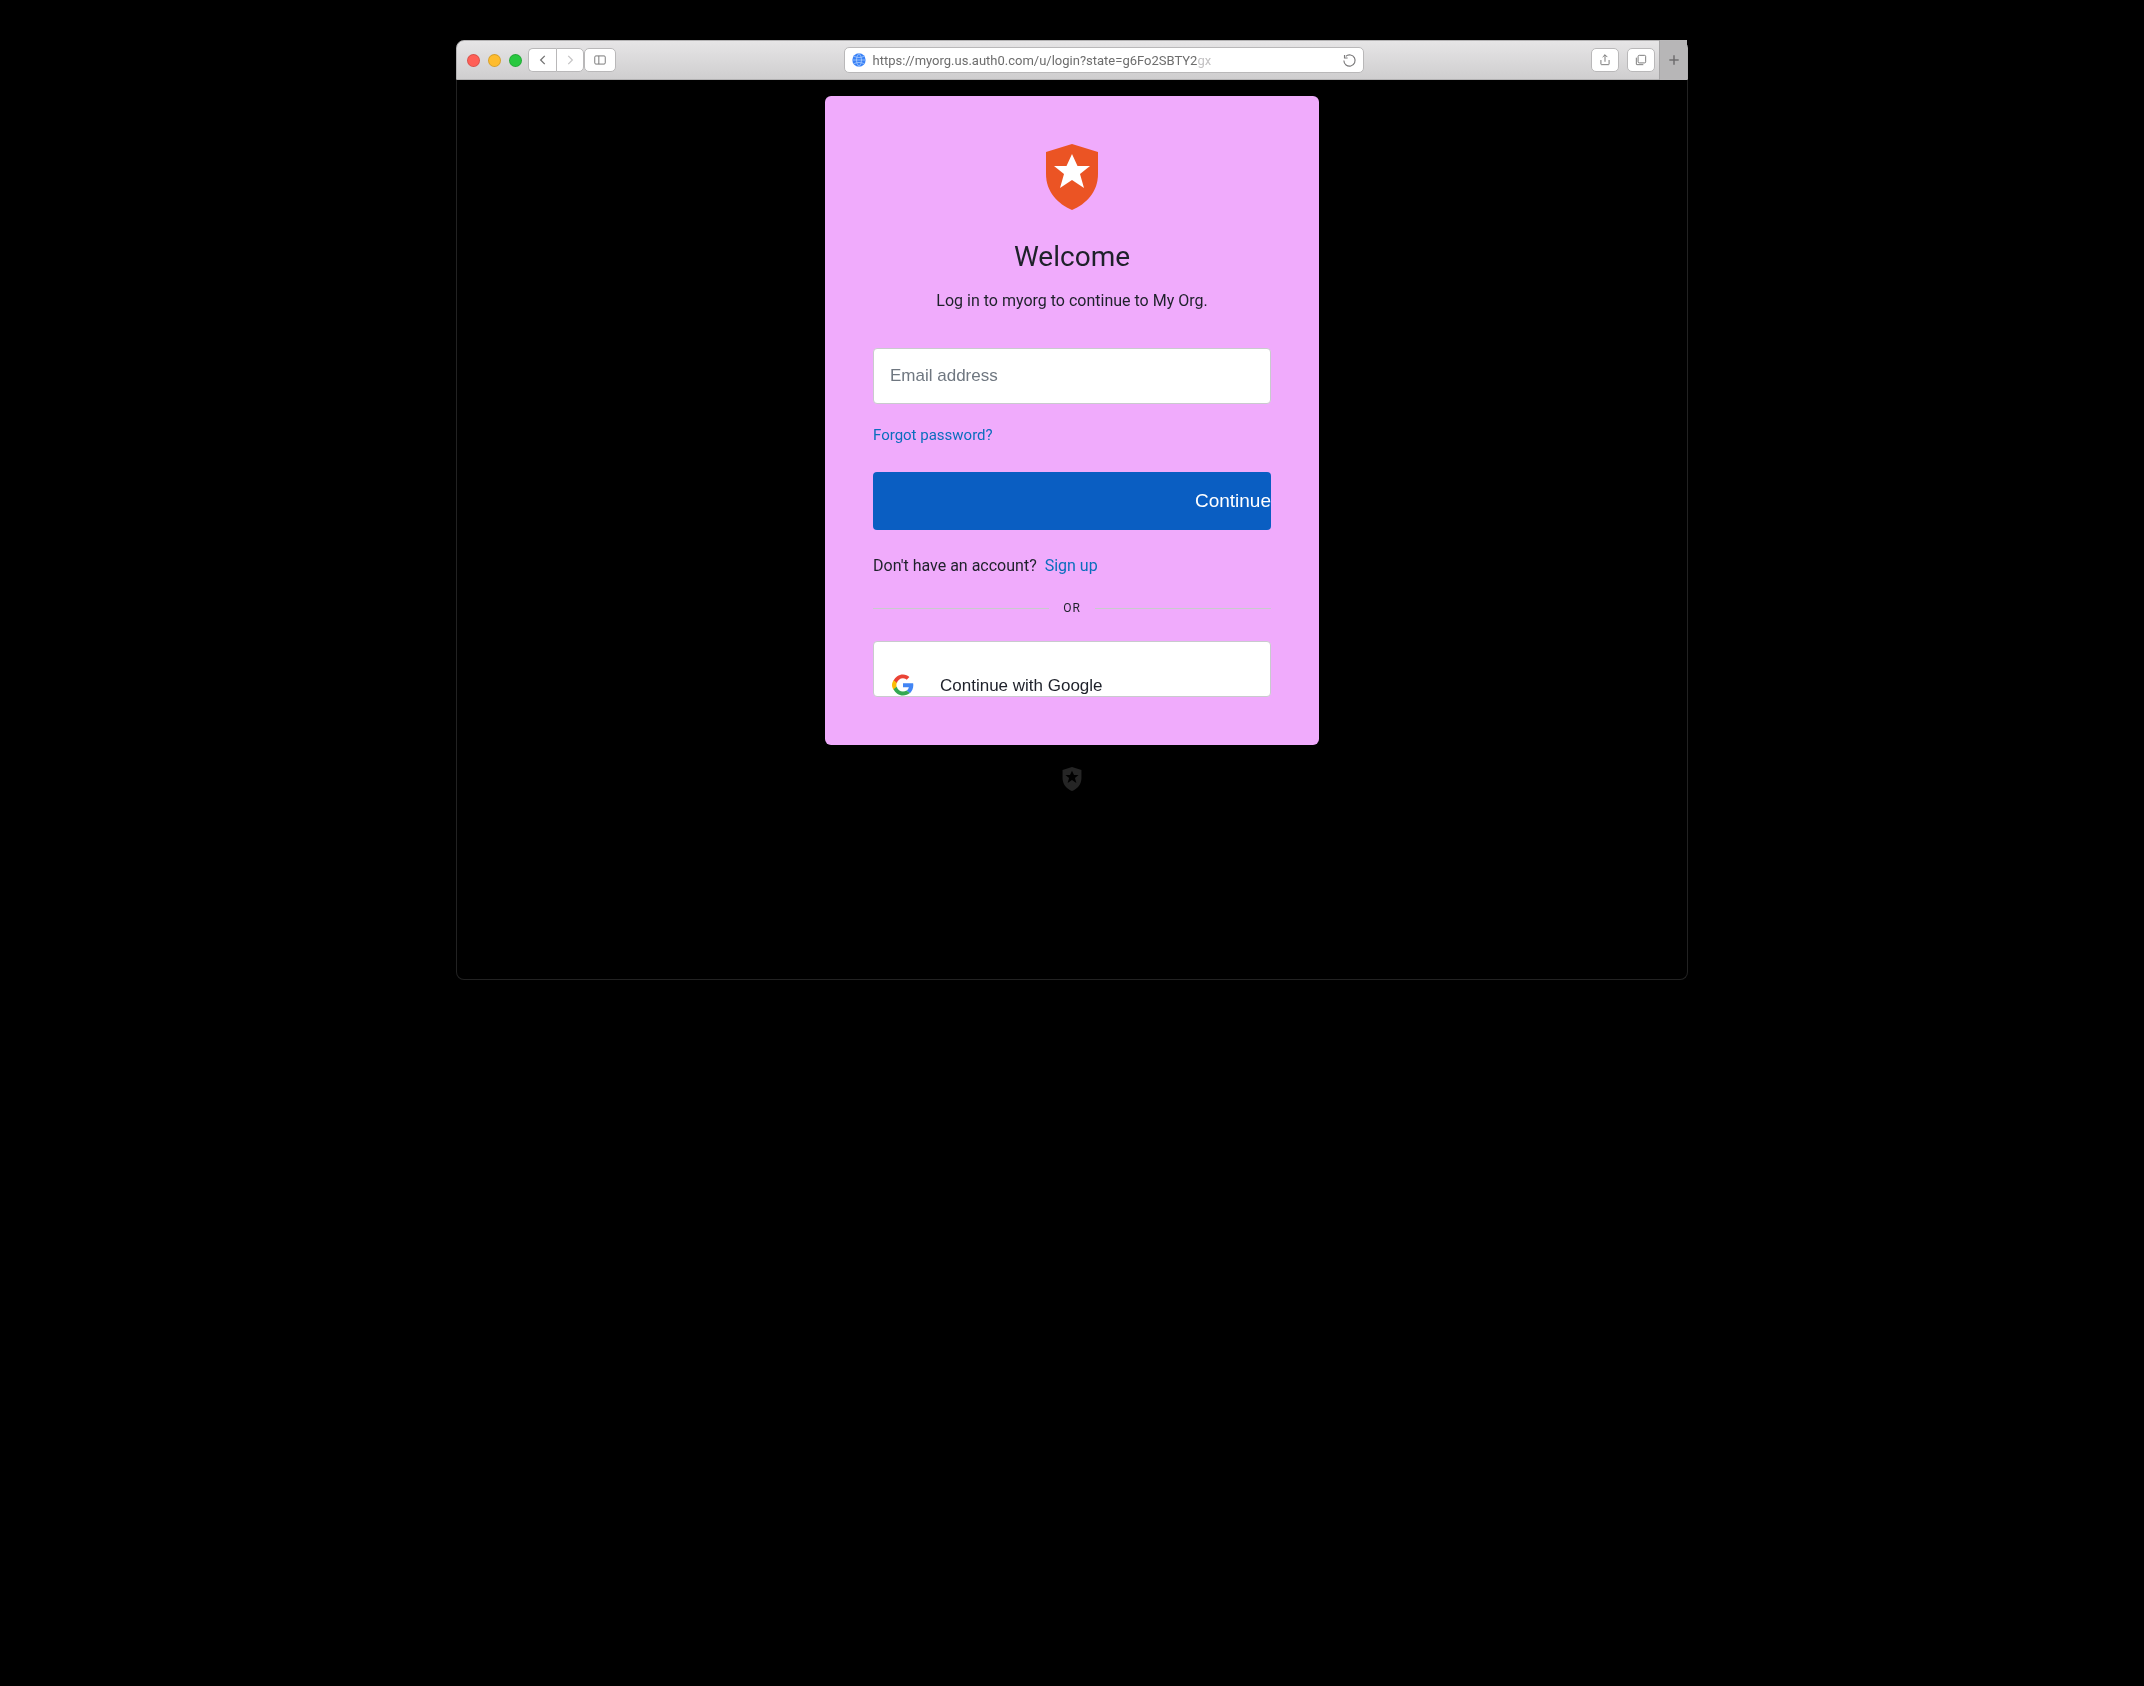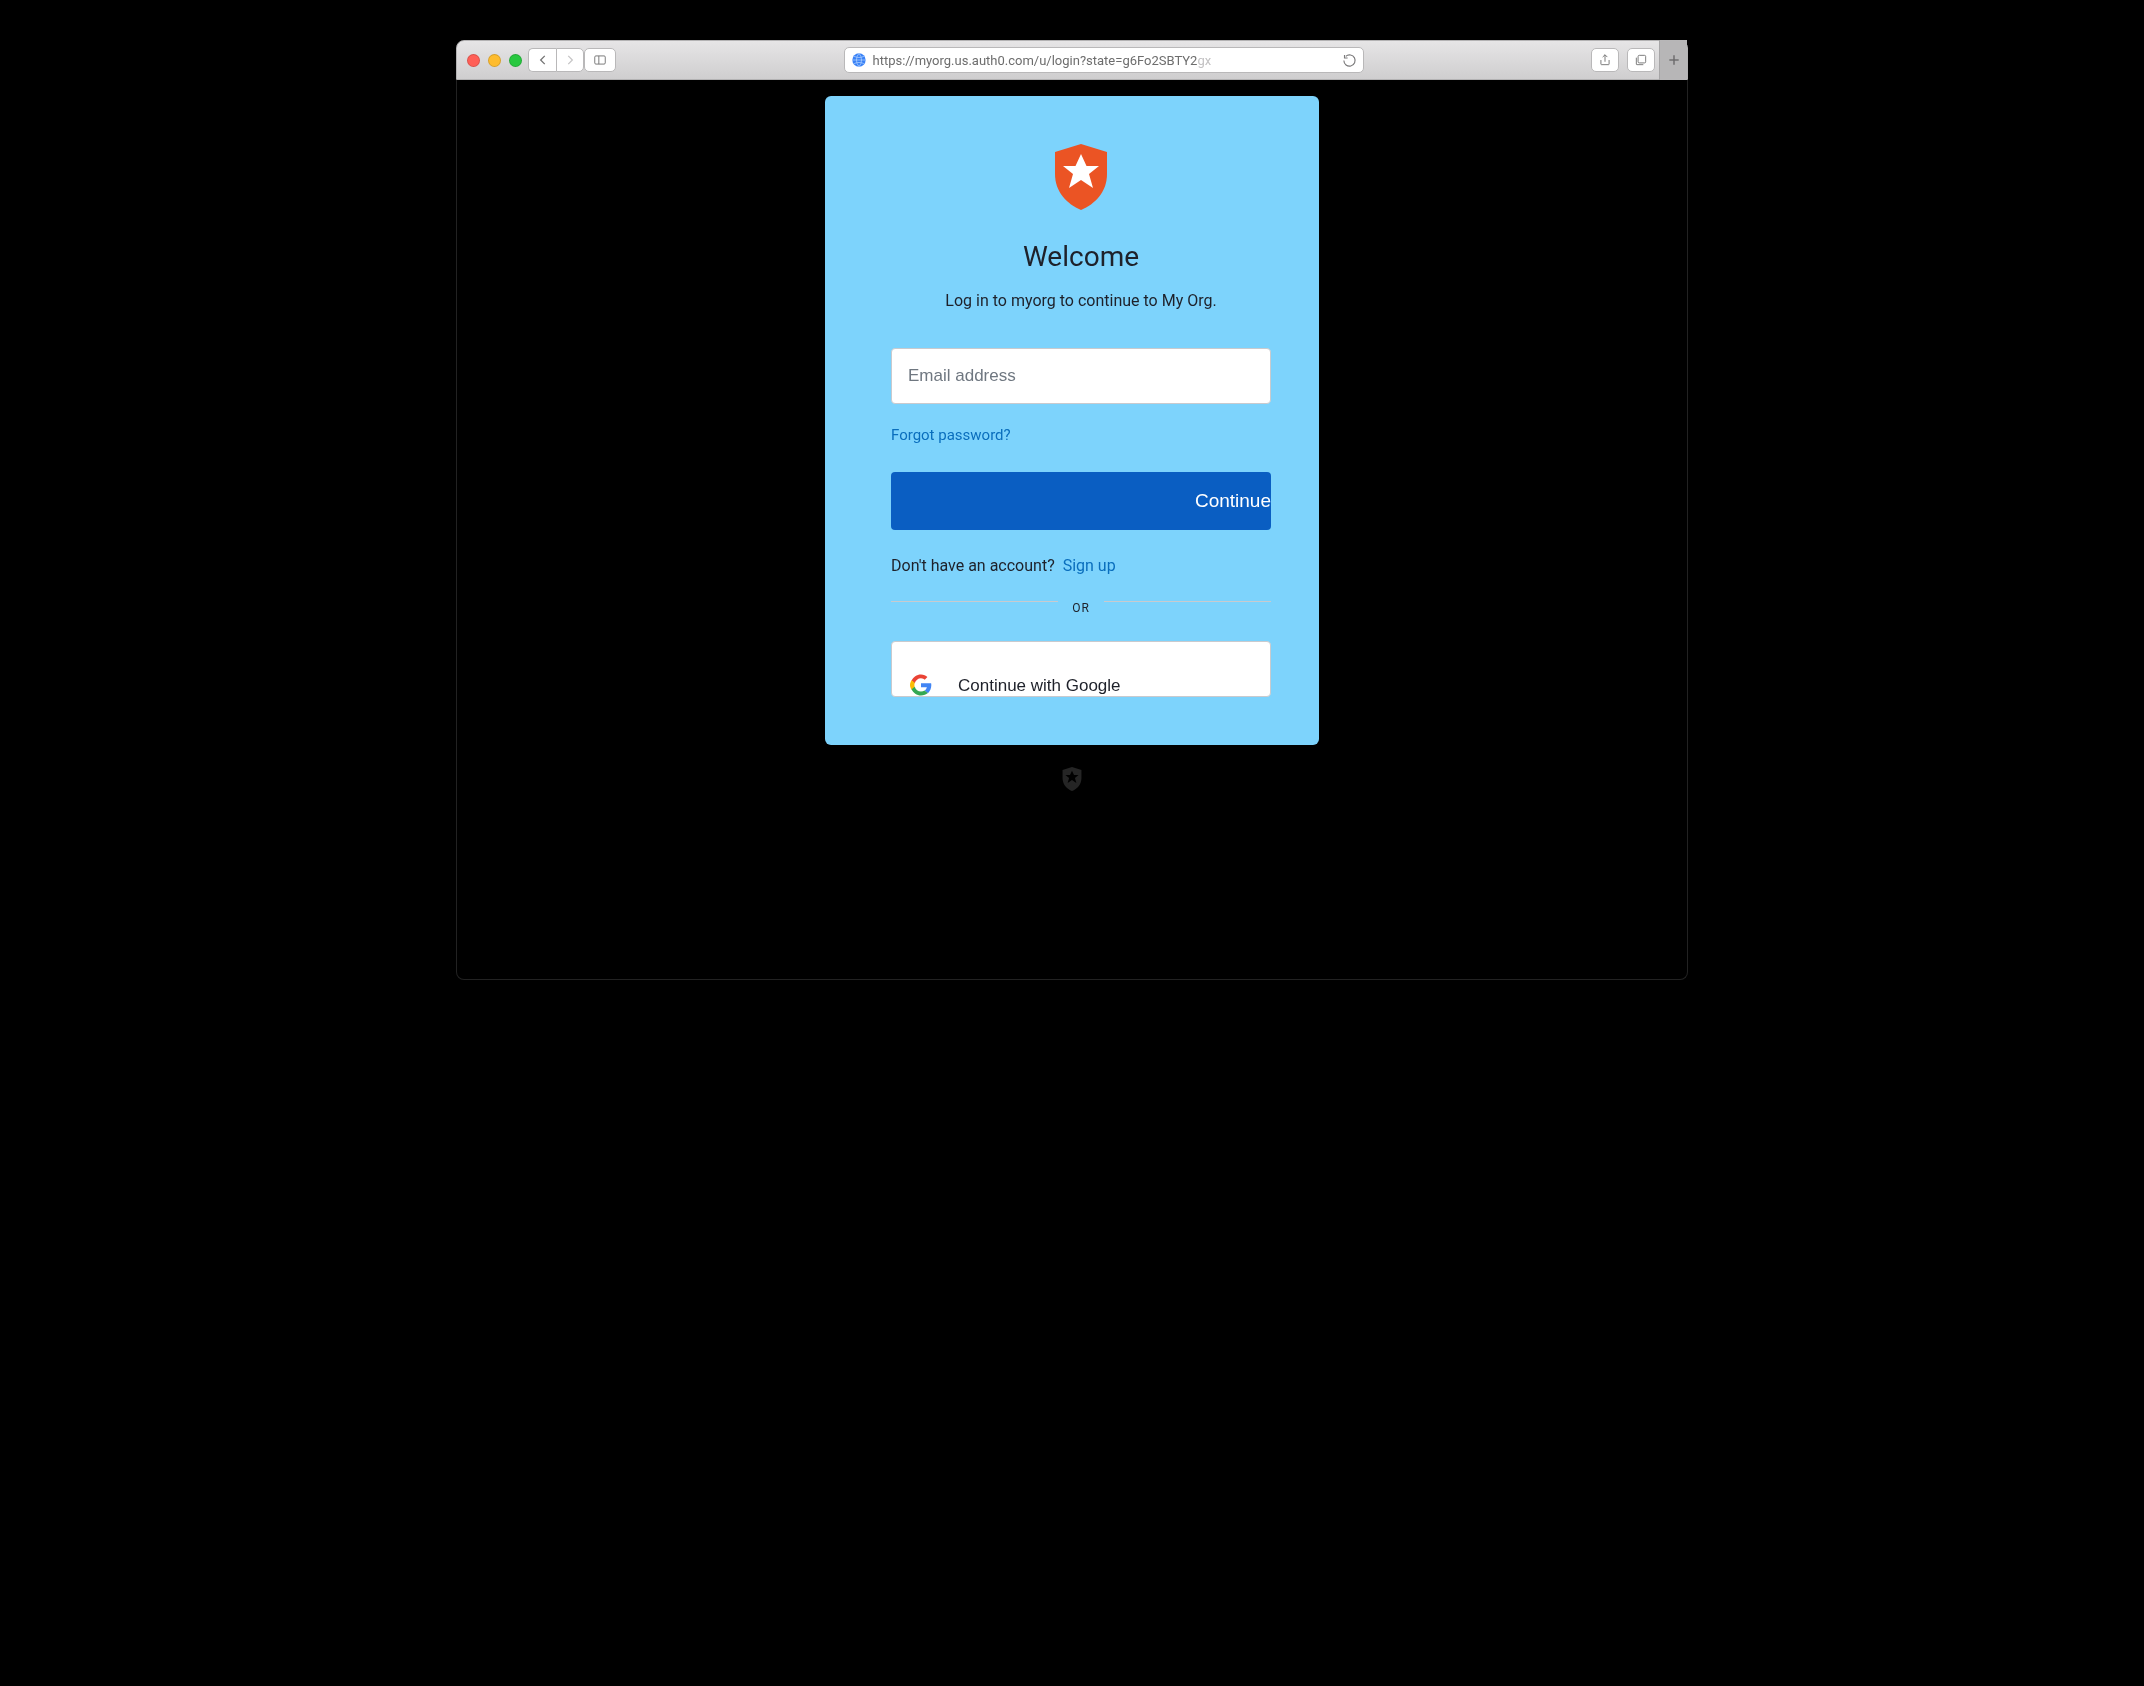--- a/index.html
+++ b/index.html
@@ -114,23 +114,23 @@
     display: flex;
     flex-direction: column;
     align-items: center;
     padding-top: 16px;
     padding-bottom: 20px;
   }
 
   
   .card {
     width: 494px;
-    background: #7dd3fc;
+    background: #f0abfc;
     border-radius: 6px;
-    padding: 48px 48px 48px 66px;
+    padding: 48px 48px 48px 48px;
     display: flex;
     flex-direction: column;
     align-items: center;
   }
 
   .logo {
     width: 60px; height: 66px;
     margin-bottom: 30px;
   }
 
@@ -201,20 +201,21 @@
     align-self: flex-start;
     font-size: 16px;
     color: #1e212a;
     margin-bottom: 26px;
   }
   .signup-row a { color: #0a6ebd; text-decoration: none; margin-left: 4px;}
 
   .divider {
     width: 100%;
     display: flex;
+    align-items: center;
     gap: 14px;
     margin-bottom: 26px;
   }
   .divider .line { flex:1; height:1px; background:#c9cace; }
   .divider .or { font-size: 12px; color:#1e212a; letter-spacing: 1px; }
 
   .social-btn {
     width: 100%;
     height: 56px;
     border: 1px solid #c9cace;

